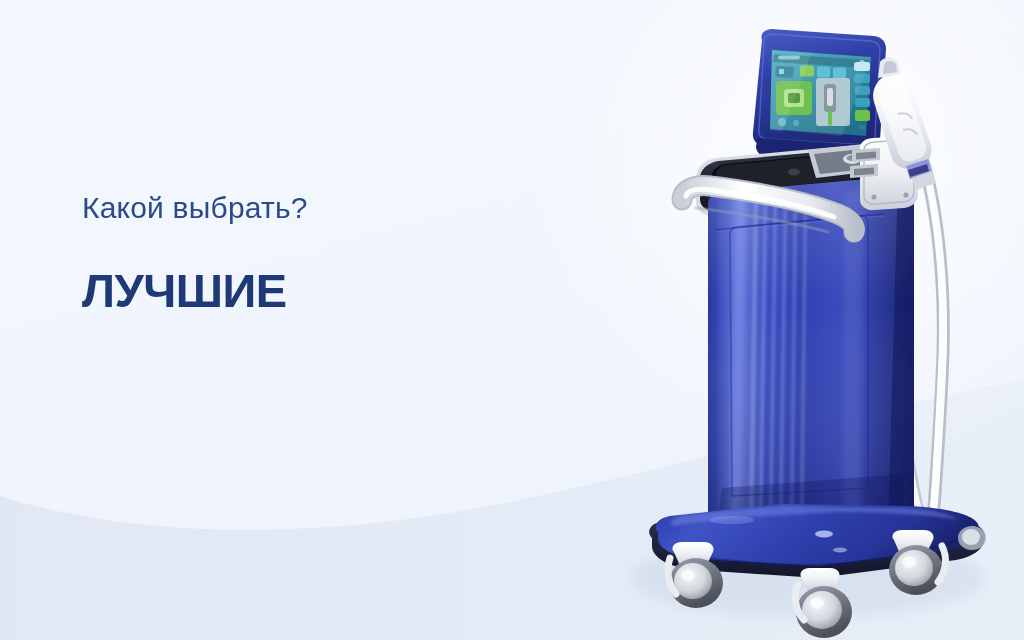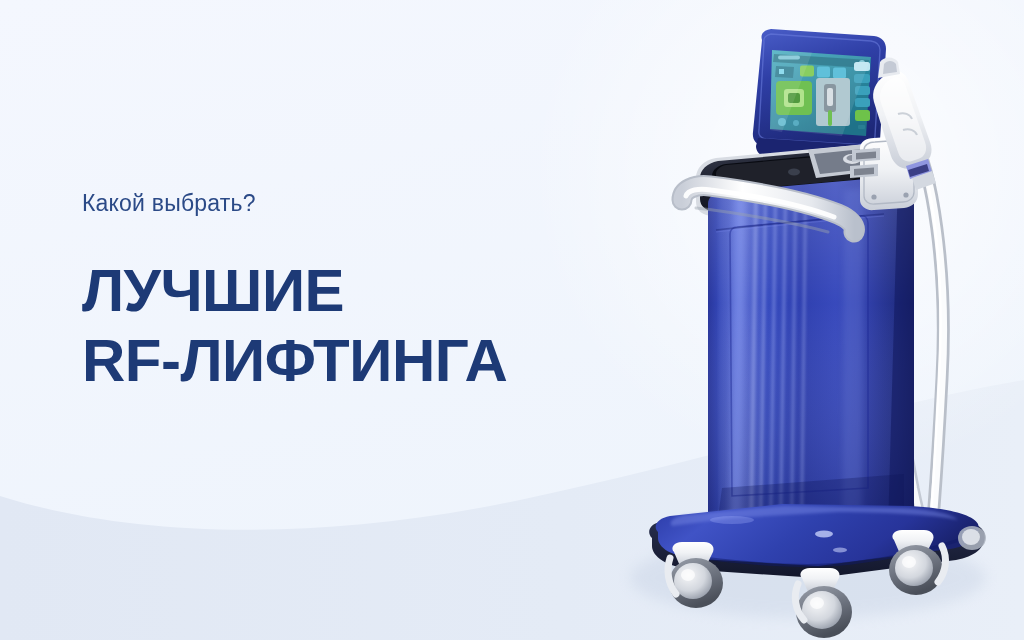--- a/index.html
+++ b/index.html
@@ -40,29 +40,29 @@
   }
 
   
   .text-block {
     position: absolute;
     left: 82px;
     top: 190px;
     width: 560px;
   }
   .eyebrow {
-    font-size: 23px;
+    font-size: 30px;
     font-weight: 400;
     color: #2b4a87;
     letter-spacing: 0.2px;
     line-height: 1.2;
     margin: 0 0 38px 0;
   }
   .headline {
-    font-size: 60px;
+    font-size: 47px;
     font-weight: 700;
     color: #1d3a76;
     line-height: 1.17;
     letter-spacing: -0.5px;
     margin: 0;
     text-transform: uppercase;
   }
   .headline .hl-line { display: block; white-space: nowrap; }
 
   
@@ -97,21 +97,20 @@
     <rect x="0" y="0" width="1024" height="640" fill="url(#topGrad)"></rect>
     <path d="M0,496 C 120,534 300,546 520,500 C 720,458 880,404 1024,380 L1024,640 L0,640 Z" fill="url(#waveGrad)"></path>
   </svg>
 
   <div class="bg-glow"></div>
 
   <div class="text-block">
     <p class="eyebrow">Какой выбрать?</p>
     <h1 class="headline">
       <span class="hl-line">ЛУЧШИЕ</span>
-      <span class="hl-line">RF-ЛИФТИНГА</span>
     </h1>
   </div>
 
   <div class="device">
     <svg width="412" height="622" viewBox="0 0 412 622" aria-hidden="true">
       <defs>
 
         <linearGradient id="bodyG" x1="0" y1="0" x2="1" y2="0">
           <stop offset="0%" stop-color="#24329a"></stop>
           <stop offset="6%" stop-color="#3044b8"></stop>

